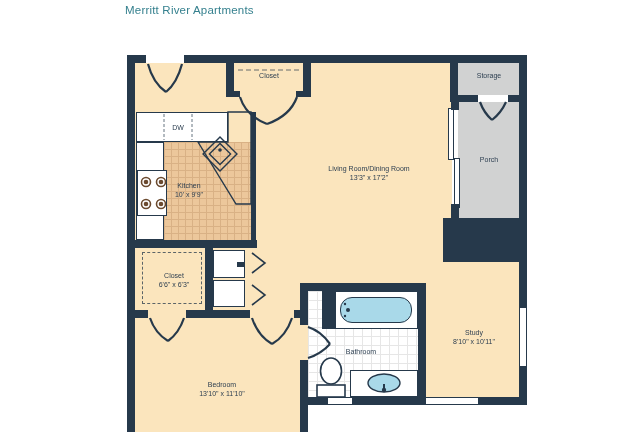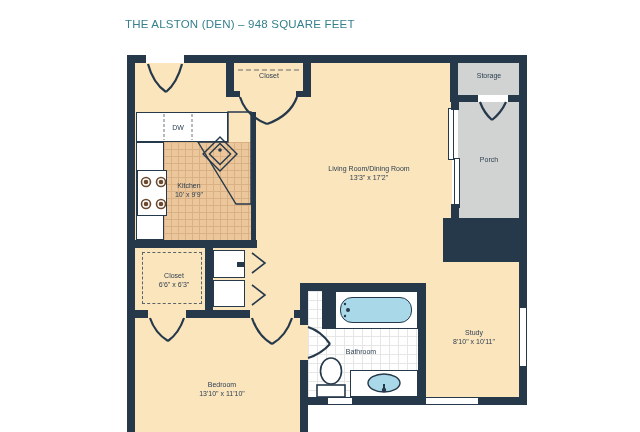--- a/index.html
+++ b/index.html
@@ -34,21 +34,21 @@
   .hdr{position:absolute;color:var(--title);font-size:11.5px;letter-spacing:.2px;white-space:nowrap;}
   svg.overlay{position:absolute;left:0;top:0;pointer-events:none;}
   .door{stroke:var(--wall);stroke-width:2.2;fill:none;}
   .thinstroke{stroke:var(--wall);stroke-width:1.4;fill:none;}
 </style>
 </head>
 <body>
 
 <div id="stage">
 
-  <div class="hdr" style="left:125px;top:18px;">THE ALSTON (DEN) – 948 SQUARE FEET</div>
+  <div class="hdr" style="left:125px;top:4px;">Merritt River Apartments</div>
 
   <div class="fill-cream" style="left:135px;top:63px;width:317px;height:177px;"></div>
   <div class="fill-cream" style="left:256px;top:240px;width:263px;height:157px;"></div>
   <div class="fill-cream" style="left:135px;top:240px;width:167px;height:192px;"></div>
   <div class="fill-gray" style="left:458px;top:63px;width:61px;height:32px;"></div>
   <div class="fill-gray" style="left:458px;top:102px;width:61px;height:116px;"></div>
   <div class="kitchen-floor" style="left:164px;top:142px;width:87px;height:98px;"></div>
   <div class="bath-floor" style="left:308px;top:291px;width:110px;height:106px;"></div>
 
   <div class="thinline" style="left:136px;top:112px;width:92px;height:30px;"></div>

